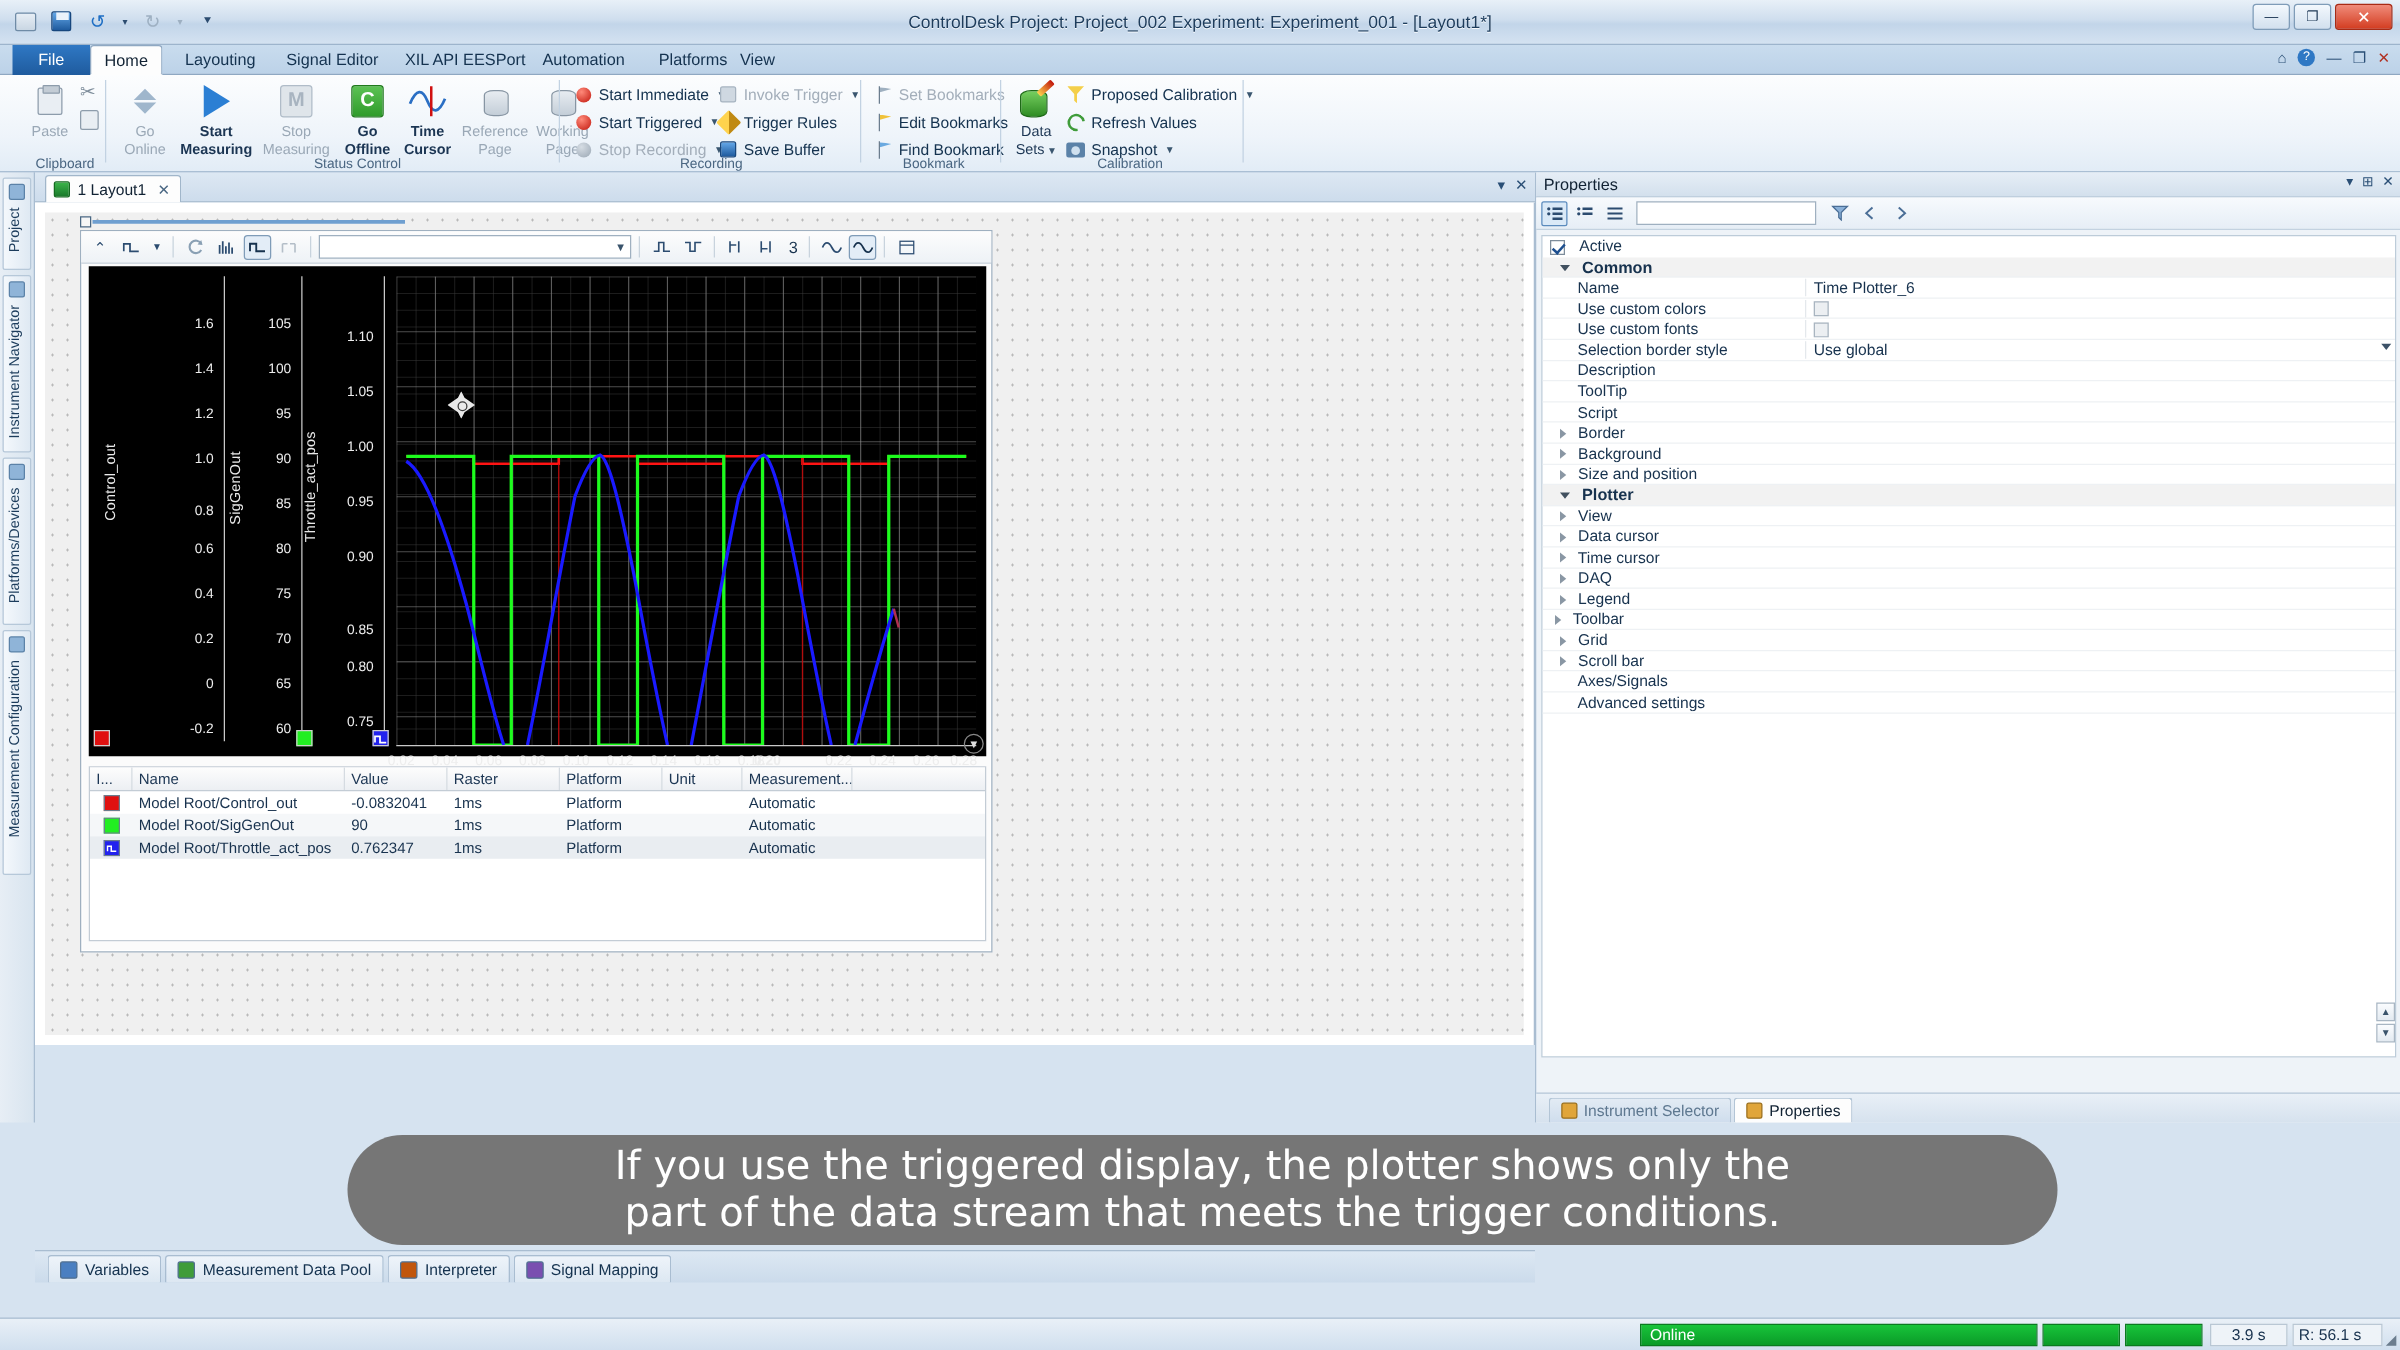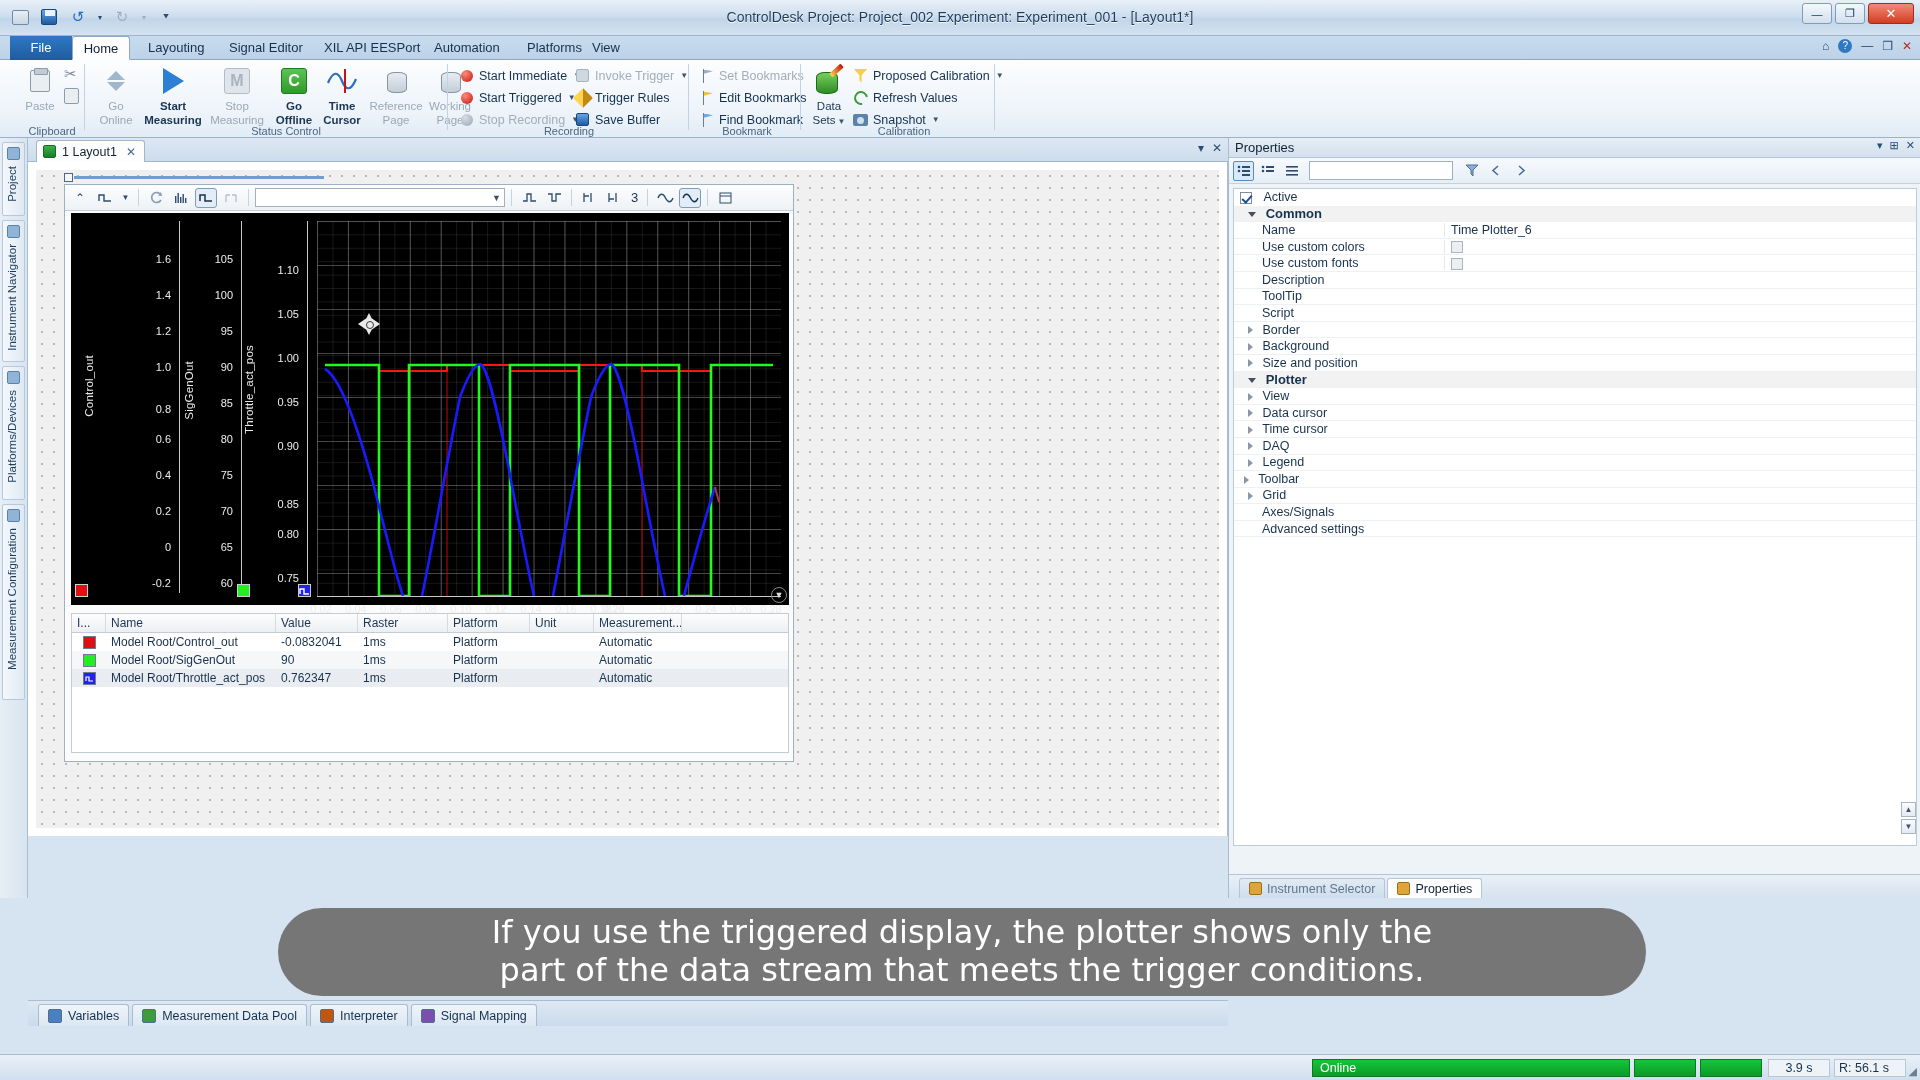--- a/index.html
+++ b/index.html
@@ -898,20 +898,27 @@
         </div>
       </div>
 
       <div class="prow">
         <div class="pname indent">Use custom fonts</div>
         <div class="pval">
           <span class="chk off"></span>
         </div>
       </div>
 
+      <div class="prow">
+        <div class="pname indent">Selection border style</div>
+        <div class="pval">
+          <span>Use global</span>
+          <span class="dd"></span>
+        </div>
+      </div>
 
       <div class="prow">
         <div class="pname indent">Description</div>
         <div class="pval">
           <span></span>
           
         </div>
       </div>
 
       <div class="prow">
@@ -1010,20 +1017,27 @@
       </div>
 
       <div class="prow">
         <div class="pname" style="padding-left:14px;">
           <span class="exp"></span>
           <span>Grid</span>
         </div>
         <div class="pval"></div>
       </div>
 
+      <div class="prow">
+        <div class="pname" style="padding-left:14px;">
+          <span class="exp"></span>
+          <span>Scroll bar</span>
+        </div>
+        <div class="pval"></div>
+      </div>
 
       <div class="prow">
         <div class="pname indent">Axes/Signals</div>
         <div class="pval">
           
         </div>
       </div>
 
       <div class="prow">
         <div class="pname indent">Advanced settings</div>

